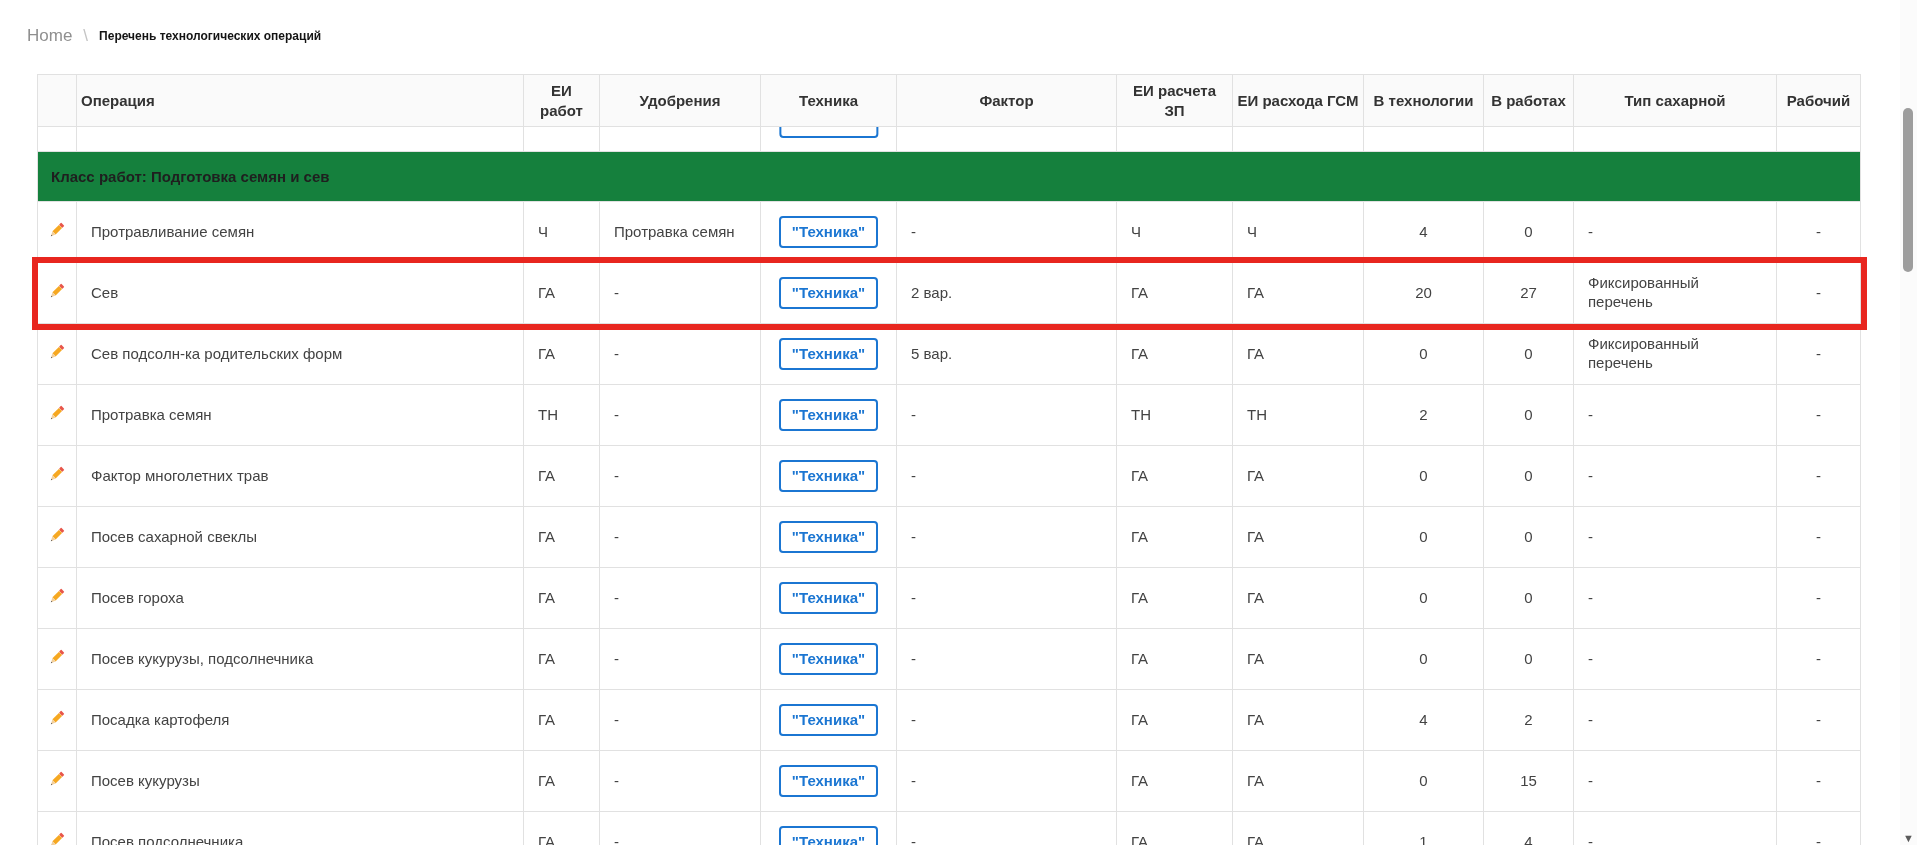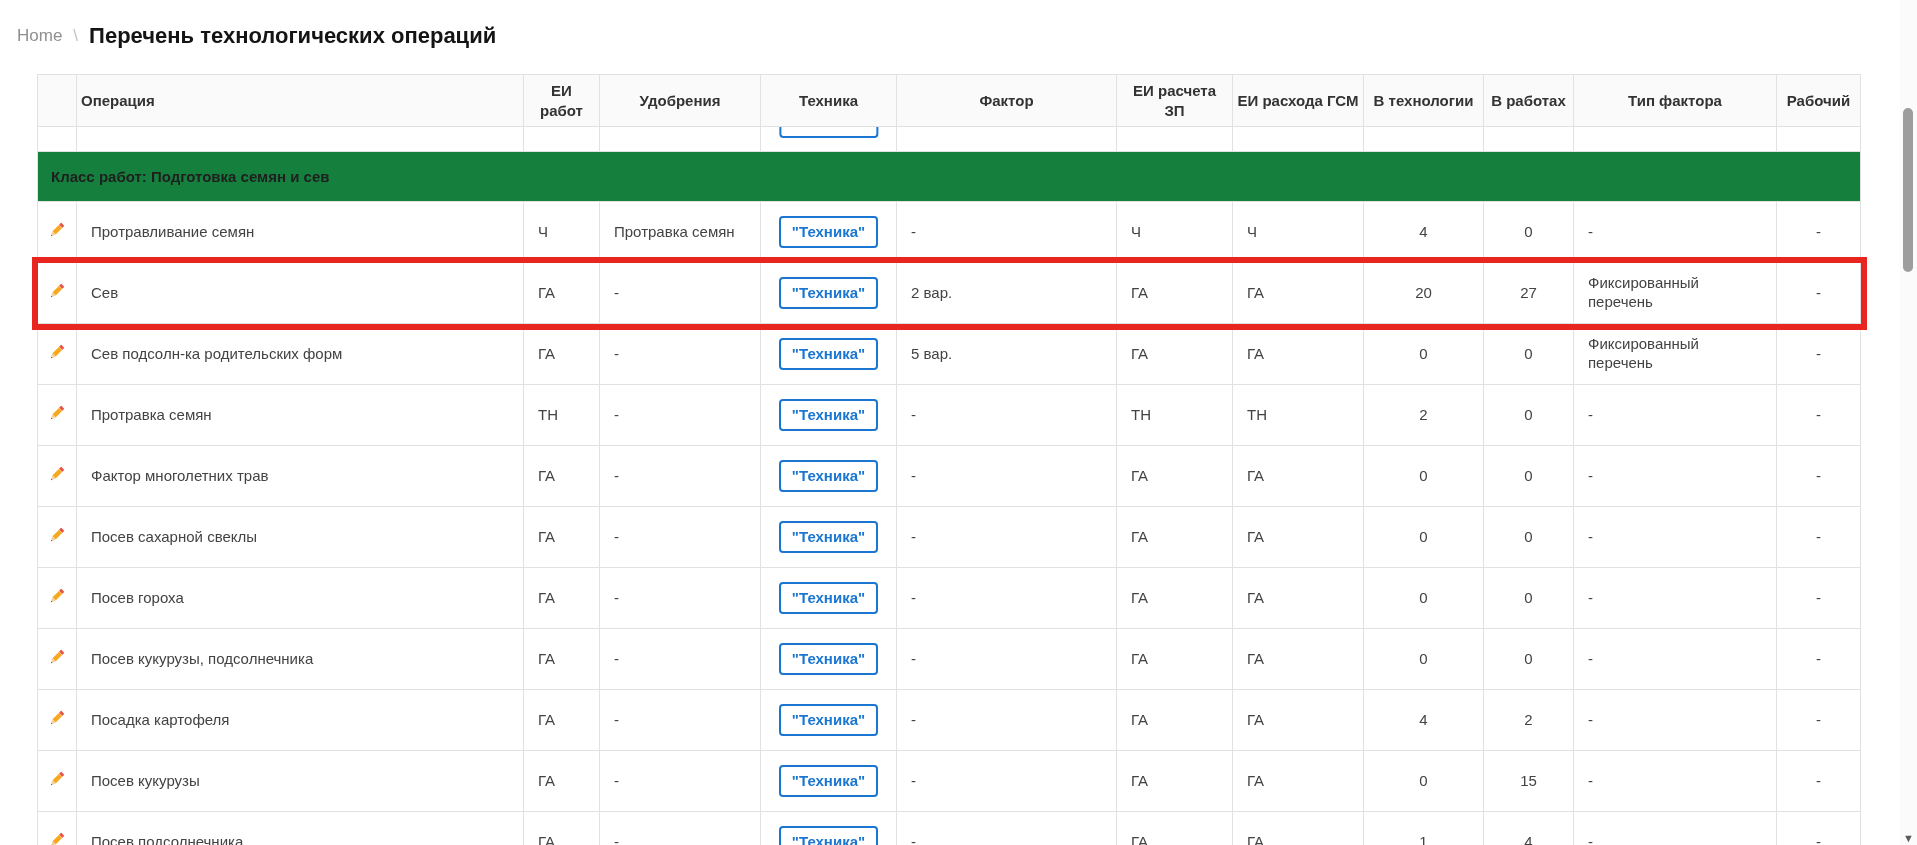--- a/index.html
+++ b/index.html
@@ -3,25 +3,25 @@
 <meta charset="utf-8">
 <style>
   html,body{margin:0;padding:0;overflow:hidden;}
   body{
     width:1917px;height:845px;position:relative;background:#fff;
     font-family:"Liberation Sans","DejaVu Sans",sans-serif;color:#434343;
   }
   
   .topbar{
     position:absolute;top:0;left:0;width:1900px;height:72px;background:#fff;
-    display:flex;align-items:center;padding-left:17px;box-sizing:border-box;z-index:5;
+    display:flex;align-items:center;padding-left:27px;box-sizing:border-box;z-index:5;
   }
   .crumb-home{font-size:17px;color:#8f8f8f;cursor:pointer;}
   .crumb-sep{font-size:17px;color:#c4c4c4;margin:0 11px;}
-  .crumb-title{font-size:22px;color:#141414;font-weight:700;}
+  .crumb-title{font-size:12px;color:#141414;font-weight:700;}
 
   
   .table-wrap{position:absolute;left:37px;top:74px;}
   table{border-collapse:collapse;table-layout:fixed;width:1823px;}
   td,th{border:1px solid #e1e1e1;box-sizing:border-box;overflow:hidden;vertical-align:middle;}
   th{
     height:52px;background:#fafafa;font-weight:700;font-size:15px;color:#333;
     text-align:center;line-height:1.3;padding:2px 4px;
   }
   th.col-operation{text-align:left;padding-left:4px;}
@@ -91,21 +91,21 @@
           <th class="col-edit"></th>
           <th class="col-operation">Операция</th>
           <th class="col-ei_rabot">ЕИ работ</th>
           <th class="col-udobreniya">Удобрения</th>
           <th class="col-technika">Техника</th>
           <th class="col-faktor">Фактор</th>
           <th class="col-ei_zp">ЕИ расчета ЗП</th>
           <th class="col-ei_gsm">ЕИ расхода ГСМ</th>
           <th class="col-v_tech">В технологии</th>
           <th class="col-v_rab">В работах</th>
-          <th class="col-tip_faktora">Тип фактора</th>
+          <th class="col-tip_faktora">Тип сахарной</th>
           <th class="col-rabochiy">Рабочий</th>
         </tr>
       </thead>
     <tbody id="ops-body">
         <tr class="partial">
           <td class="col-edit"></td>
           <td class="col-operation"></td>
           <td class="col-ei_rabot"></td>
           <td class="col-udobreniya"></td>
           <td class="col-technika">

